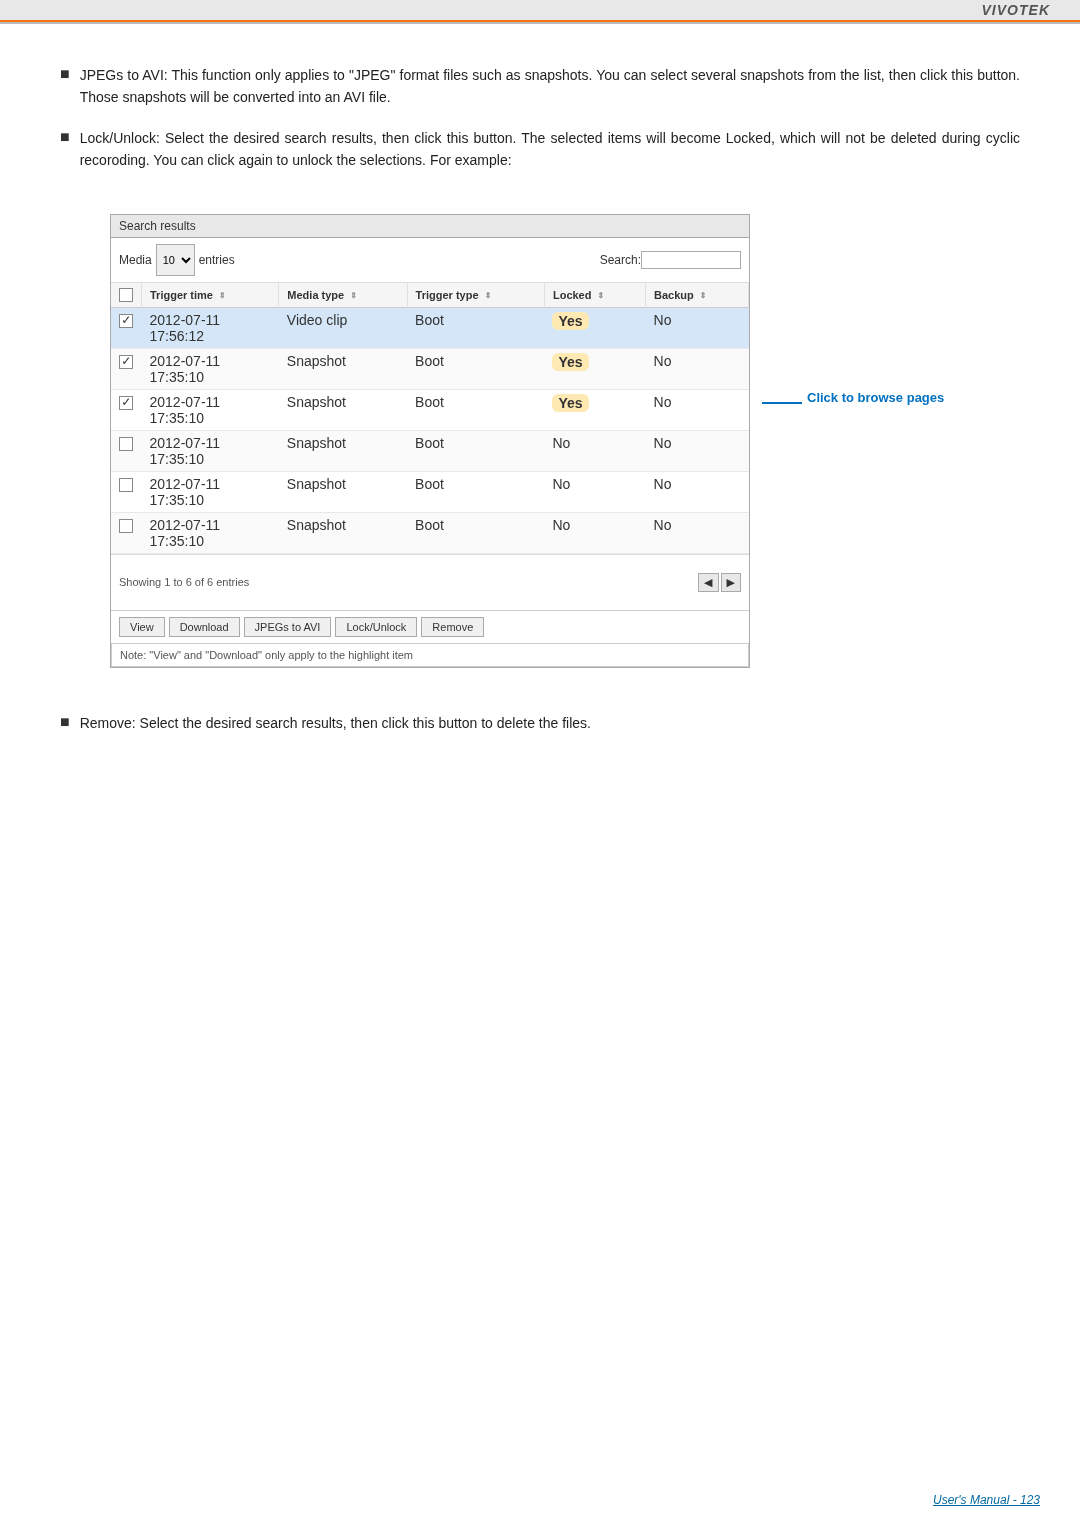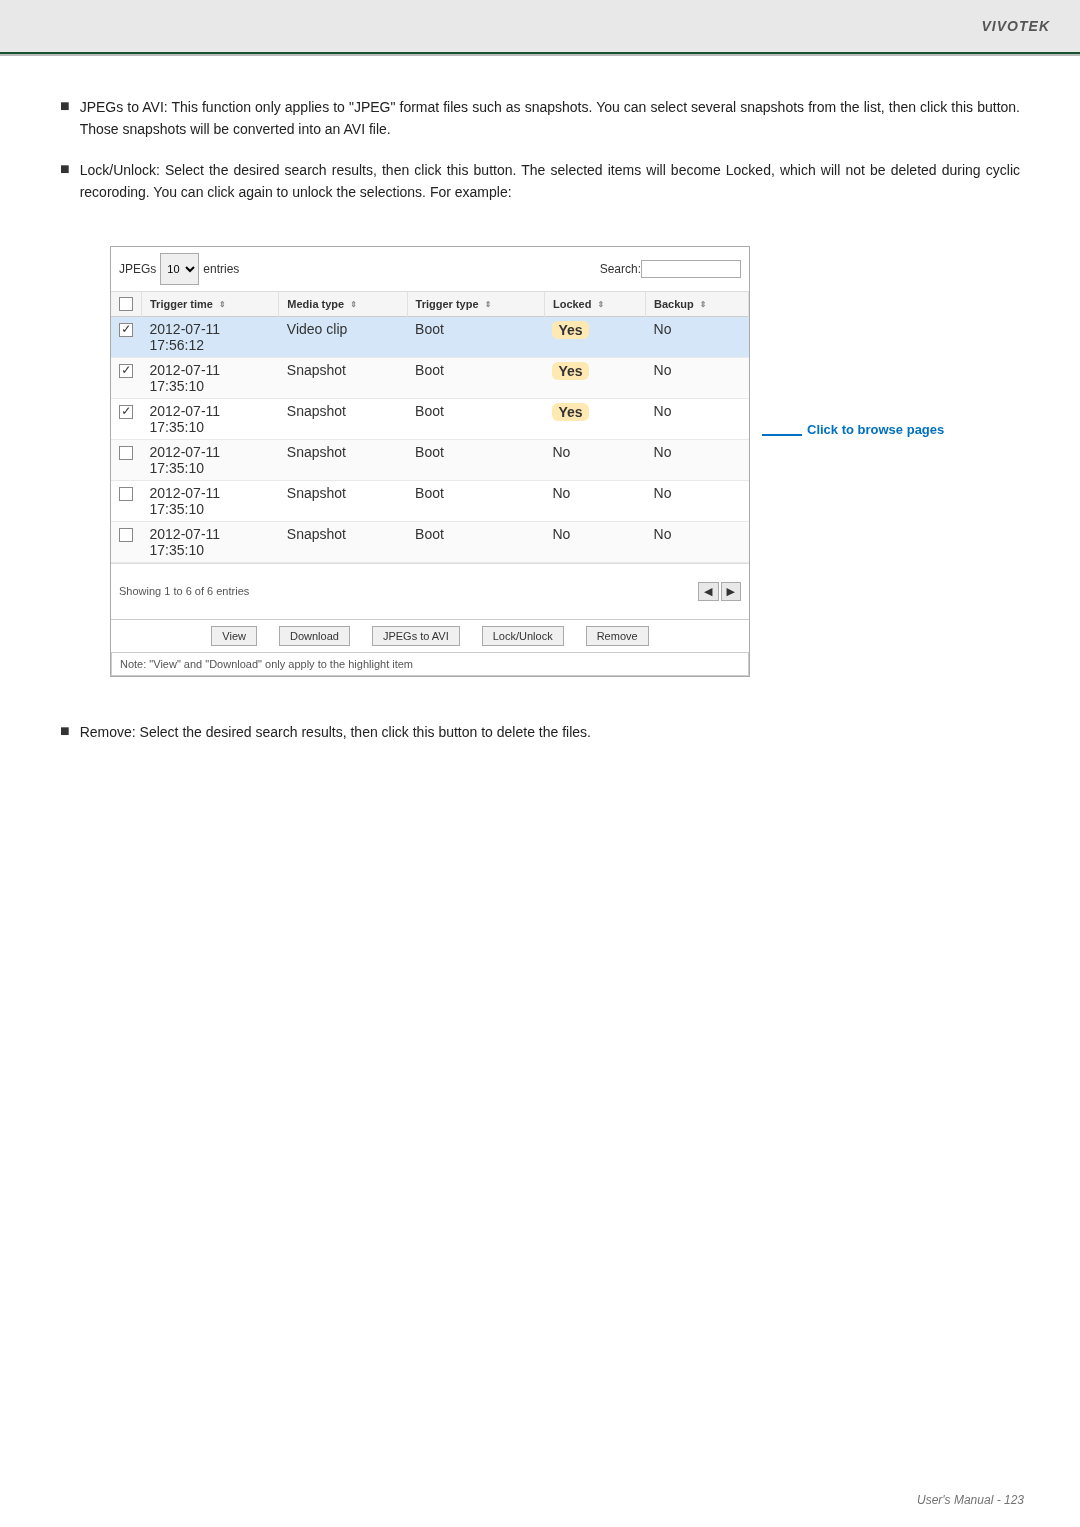--- a/index.html
+++ b/index.html
@@ -13,22 +13,22 @@
     }
     .page-wrapper {
       background: #fff;
       width: 1080px;
       min-height: 1527px;
       position: relative;
     }
     
     .top-bar {
       background: #e8e8e8;
-      border-bottom: 2px solid #14532d;
-      height: 54px;
+      border-bottom: 2px solid #f97316;
+      height: 22px;
       display: flex;
       align-items: center;
       justify-content: flex-end;
       padding-right: 30px;
     }
     .top-bar .brand {
       font-style: italic;
       font-weight: bold;
       color: #555;
       font-size: 14px;
@@ -199,24 +199,23 @@
       background: #e8e8e8;
       padding: 2px 5px;
       font-size: 11px;
       cursor: pointer;
       color: #333;
     }
     
     .action-buttons {
       display: flex;
       align-items: center;
-      gap: 22px;
+      gap: 4px;
       padding: 6px 8px;
       border-top: 1px solid #ccc;
-      justify-content: center;
     }
     .action-btn {
       border: 1px solid #aaa;
       background: #f0f0f0;
       padding: 3px 10px;
       font-size: 11px;
       cursor: pointer;
       color: #333;
       white-space: nowrap;
     }
@@ -226,24 +225,25 @@
       background: #fff;
       padding: 5px 8px;
       font-size: 11px;
       color: #555;
       margin: 0 0 0 0;
     }
     
     .bottom-bar {
       position: absolute;
       bottom: 20px;
-      right: 56px;
+      right: 40px;
       font-style: italic;
       font-size: 12px;
-      color: #737373;
+      color: #0369a1;
+      text-decoration: underline;
     }
     
     .top-divider {
       border: none;
       border-top: 2px solid #bbb;
       margin: 0;
     }
   </style>
 </head>
 <body>
@@ -264,24 +264,25 @@
 
     <div class="bullet-section" style="flex-direction:column;">
       <div style="display:flex; gap:10px; align-items:flex-start;">
         <span class="bullet-icon">■</span>
         <span class="bullet-text">Lock/Unlock: Select the desired search results, then click this button. The selected items will become Locked, which will not be deleted during cyclic recoroding. You can click again to unlock the selections. For example:</span>
       </div>
 
       <div style="display:flex; align-items:flex-start; margin-top: 12px; margin-left: 25px;">
         <div class="search-results-panel">
 
+          <div class="search-results-title">Search results</div>
 
           <div class="search-results-controls">
             <div class="show-entries">
-              <span>JPEGs</span>
+              <span>Media</span>
               <select>
                 <option>10</option>
                 <option>25</option>
                 <option>50</option>
               </select>
               <span>entries</span>
             </div>
             <div class="search-box">
               <span>Search:</span>
               <input type="text" style="border: 1px solid rgb(170, 170, 170); padding: 2px 4px; font-size: 11px; width: 100px;">

